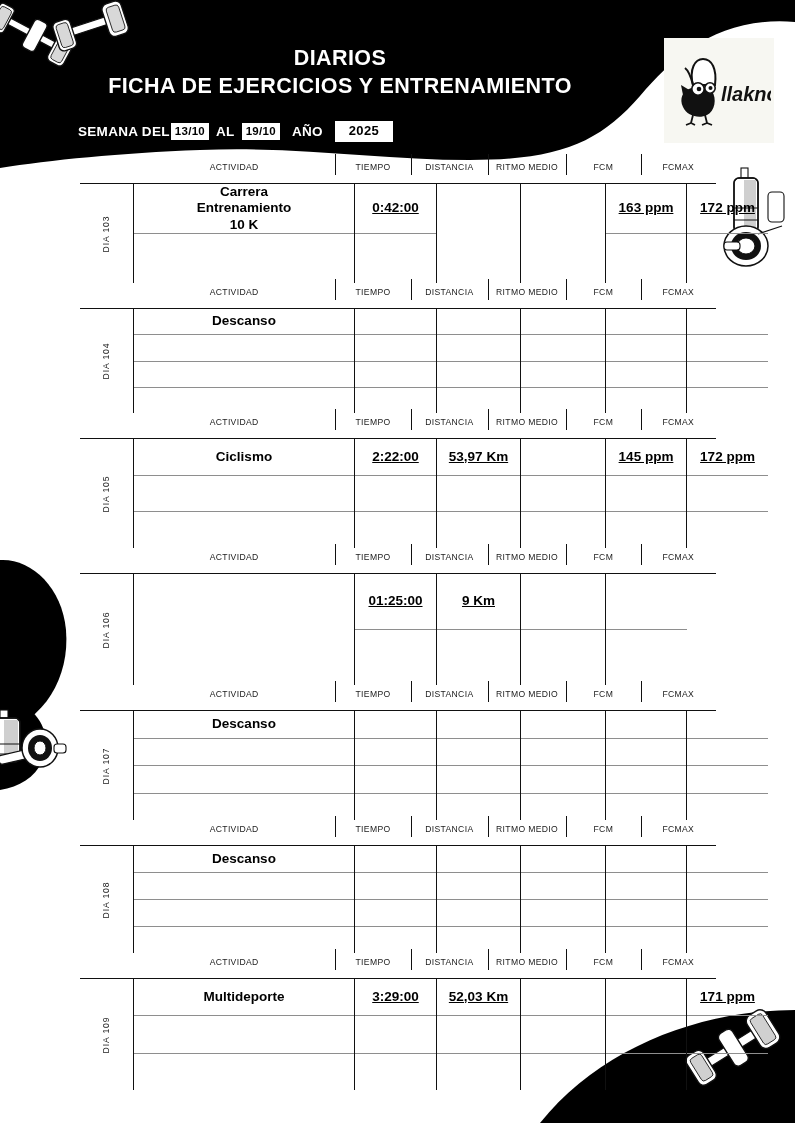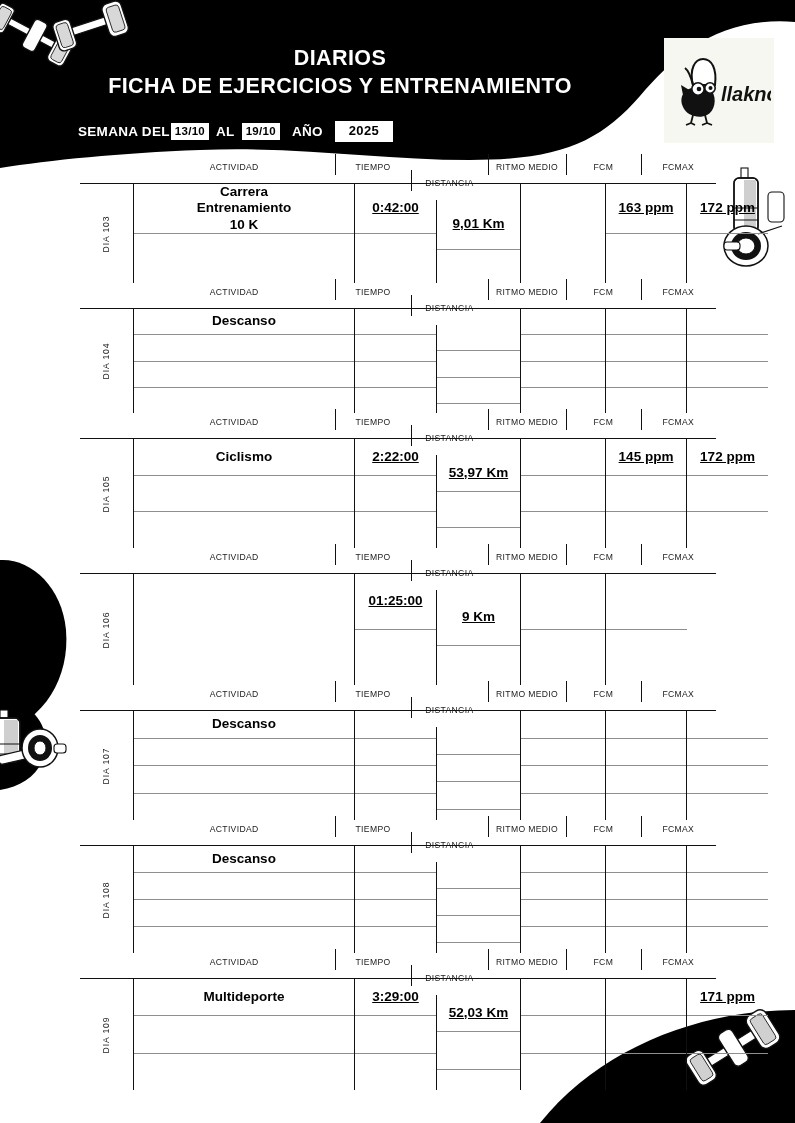--- a/index.html
+++ b/index.html
@@ -124,21 +124,21 @@
     text-align:center;
     line-height:1.22;
     overflow:hidden;
   }
   .cellrow:last-child{border-bottom:none;}
   .cellrow .multiline{padding:0 4px;}
 
   
   .w-act{width:220px;}
   .w-tie{width:82px;}
-  .w-dis{width:84px;margin-top:16px;}
+  .w-dis{width:84px;}
   .w-rit{width:85px;}
   .w-fcm{width:81px;}
   .w-fmx{width:82px;}
 
   .ch.w-act{width:220px;}
   .ch.w-tie{width:82px;}
   .ch.w-dis{width:84px;}
   .ch.w-rit{width:85px;}
   .ch.w-fcm{width:81px;}
   .ch.w-fmx{width:82px;}
@@ -279,21 +279,20 @@
                   <div>10 K</div>
                 </div>
               </div>
               <div class="cellrow" style="height: 50px;"></div>
             </div>
             <div class="col w-tie">
               <div class="cellrow" style="height: 50px;">0:42:00</div>
               <div class="cellrow" style="height: 50px;"></div>
             </div>
             <div class="col w-dis">
-              <div class="cellrow" style="height: 50px;">9,01 Km</div>
               <div class="cellrow" style="height: 50px;"></div>
             </div>
             <div class="col w-rit">
               <div class="cellrow" style="height: 50px;"></div>
             </div>
             <div class="col w-fcm">
               <div class="cellrow" style="height: 50px;">163 ppm</div>
               <div class="cellrow" style="height: 50px;"></div>
             </div>
             <div class="col w-fmx">

